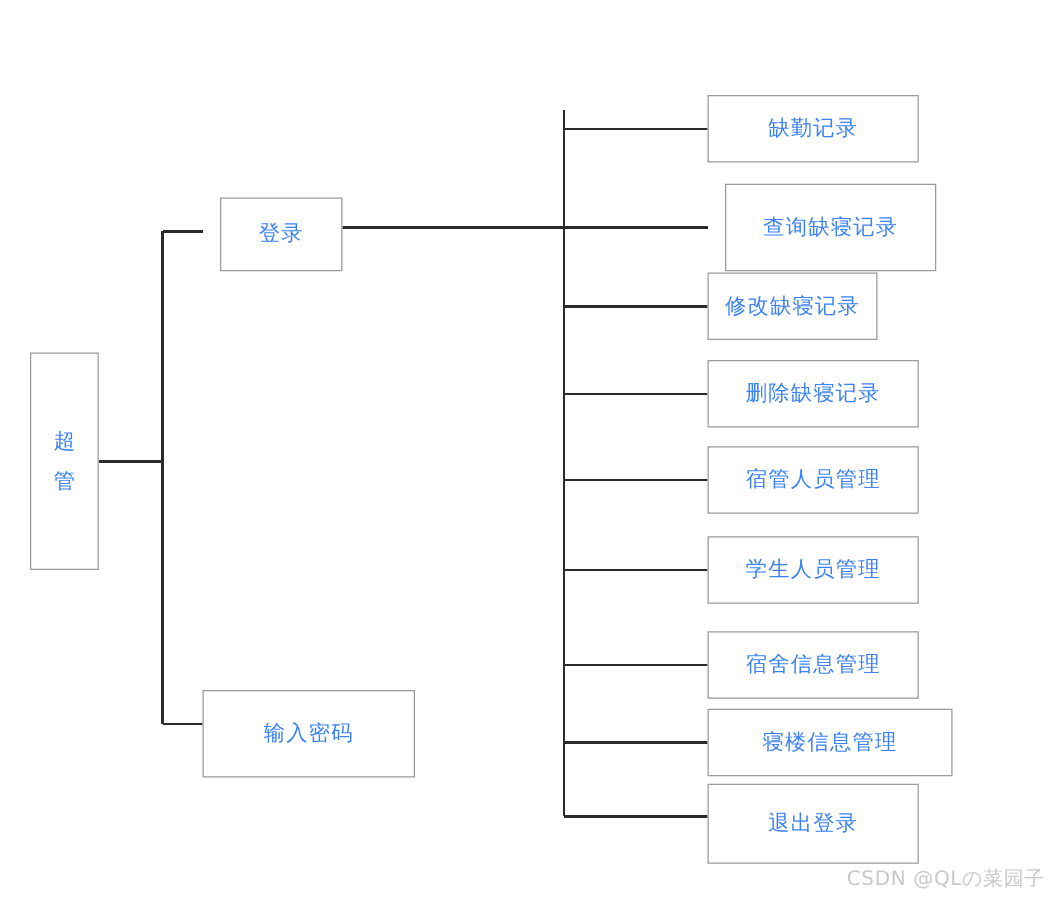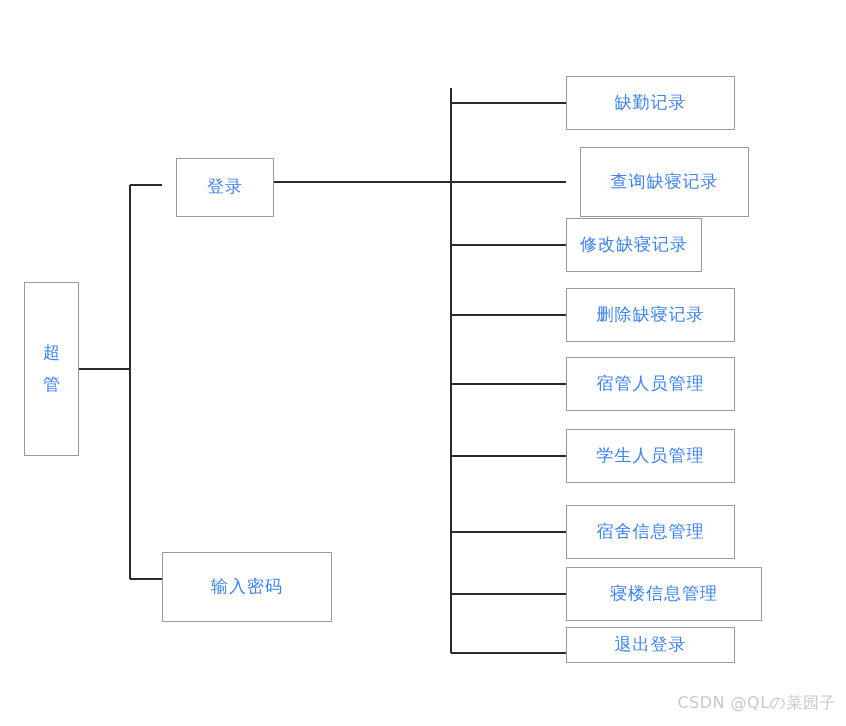--- a/index.html
+++ b/index.html
@@ -119,17 +119,17 @@
   <div class="node" style="left:566px; top:288px; width:169px; height:54px;">删除缺寝记录</div>
 
   <div class="node" style="left:566px; top:357px; width:169px; height:54px;">宿管人员管理</div>
 
   <div class="node" style="left:566px; top:429px; width:169px; height:54px;">学生人员管理</div>
 
   <div class="node" style="left:566px; top:505px; width:169px; height:54px;">宿舍信息管理</div>
 
   <div class="node" style="left:566px; top:567px; width:196px; height:54px;">寝楼信息管理</div>
 
-  <div class="node" style="left:566px; top:627px; width:169px; height:36px;">退出登录</div>
+  <div class="node" style="left:566px; top:627px; width:169px; height:64px;">退出登录</div>
 
 </div>
 
 <div id="watermark">CSDN @QLの菜园子</div>
 
 </body></html>

